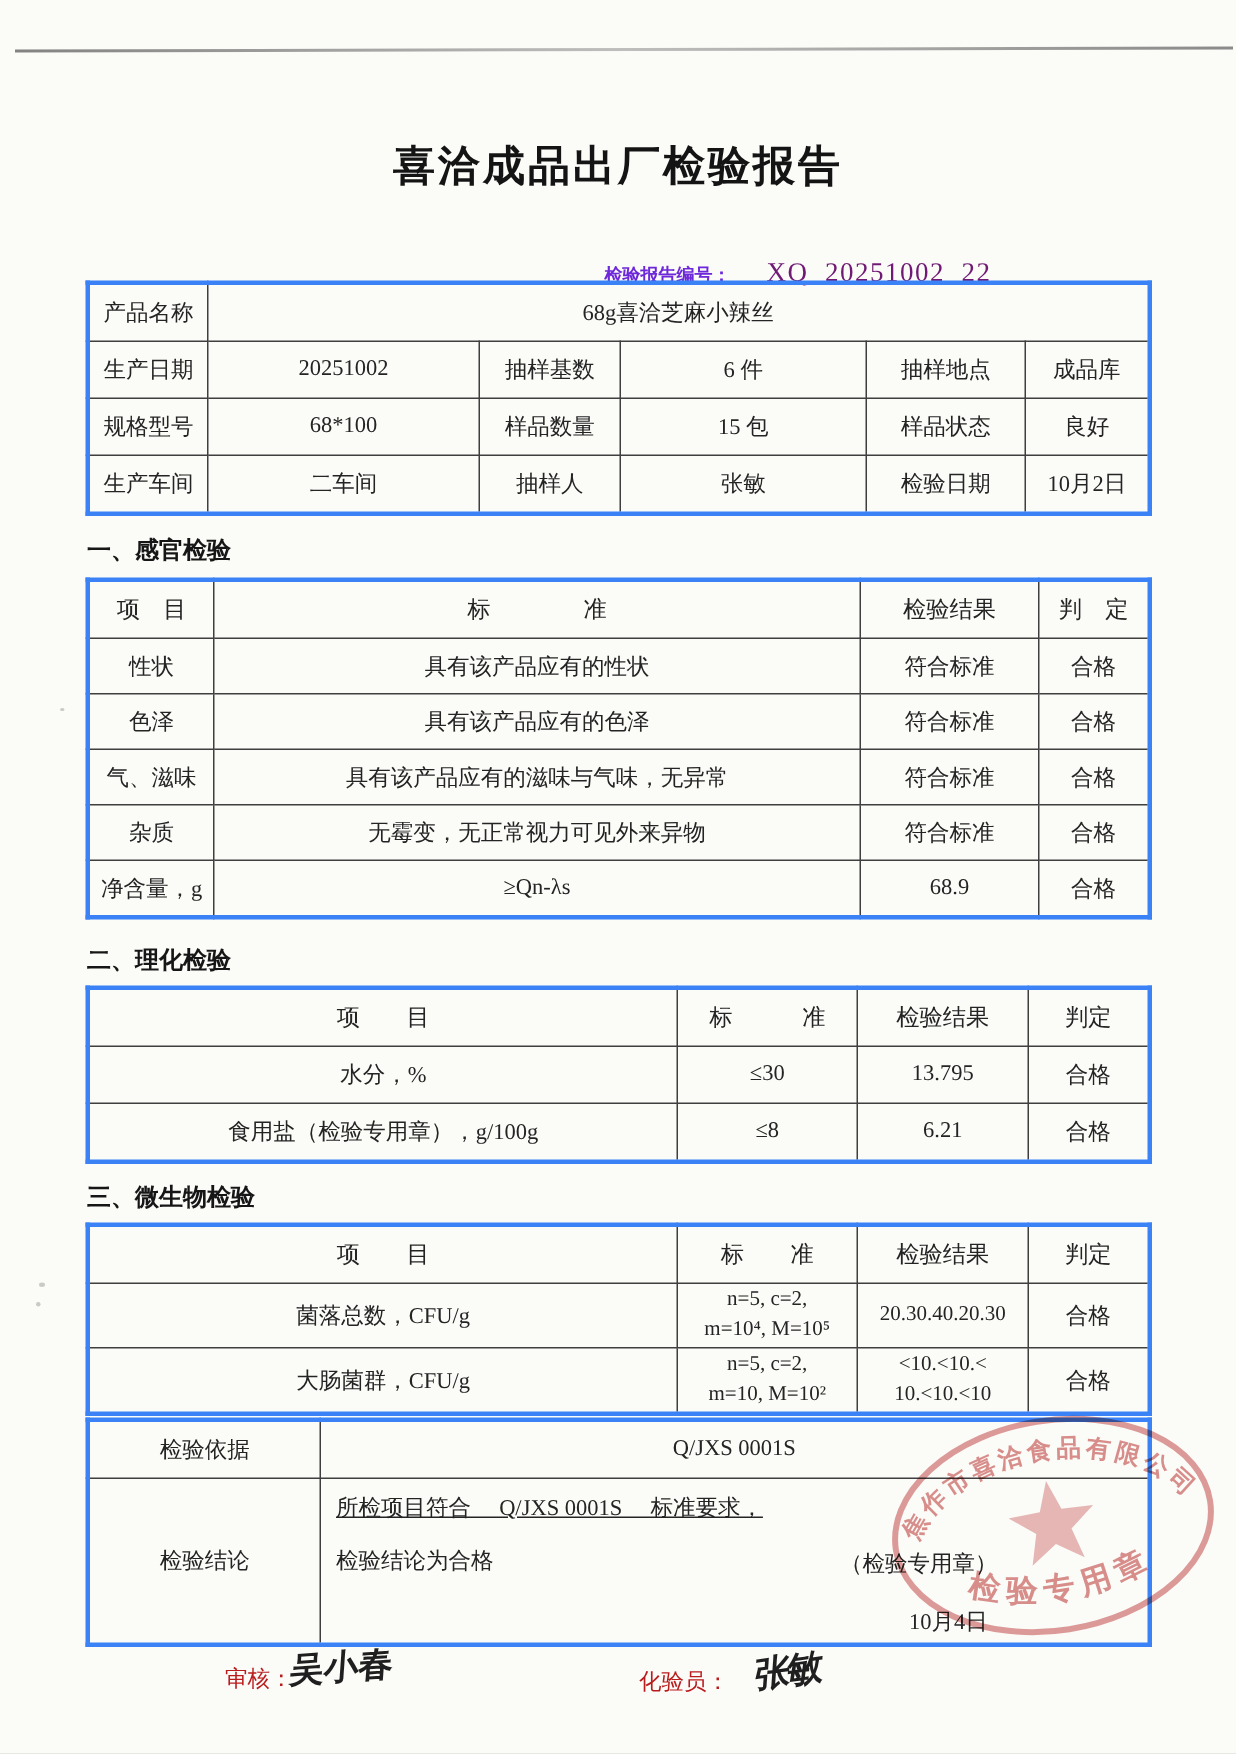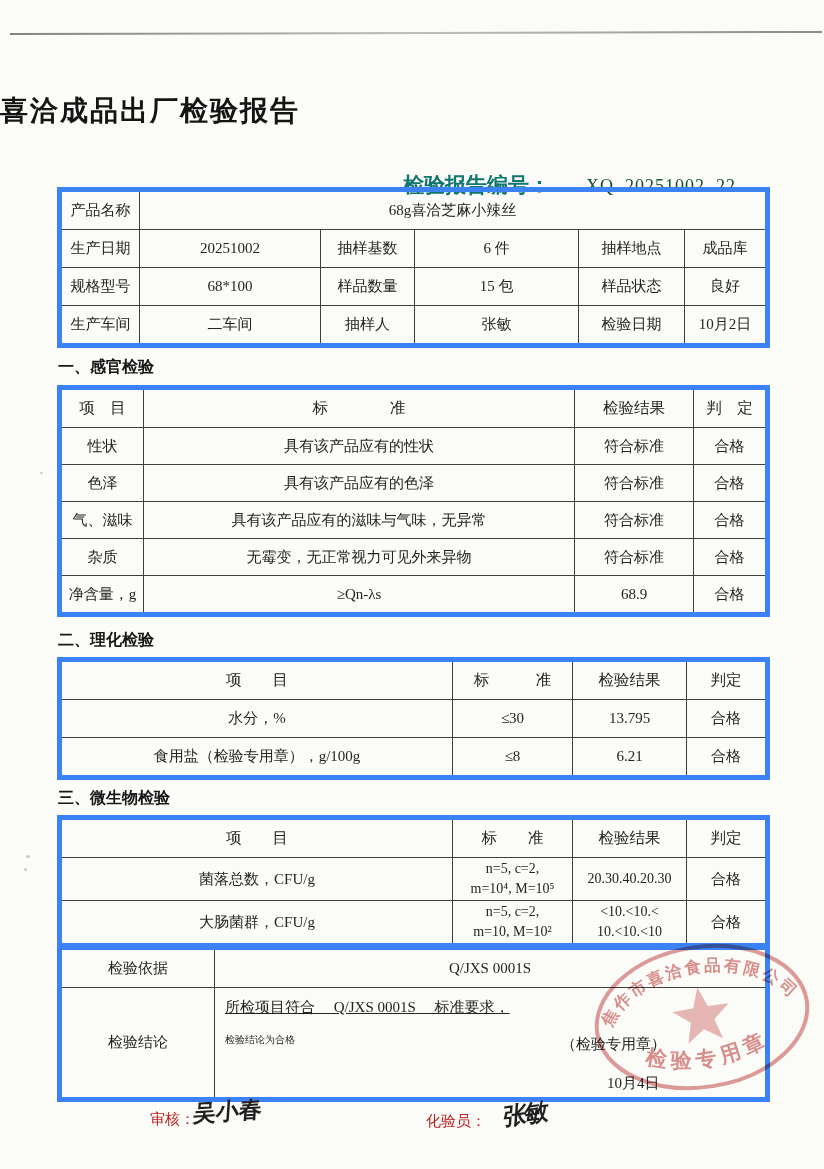--- a/index.html
+++ b/index.html
@@ -9,30 +9,30 @@
     font-family:"Liberation Serif", serif; color:#232323;
   }
   .artifact-line{
     position:absolute; top:32px; left:10px; width:812px; height:1.6px;
     background:linear-gradient(to right, rgba(110,110,110,.85), rgba(140,140,140,.55), rgba(110,110,110,.8));
     transform:rotate(-0.15deg);
   }
   .speck{position:absolute; background:#9a9a9a; border-radius:50%; opacity:.5;}
   .title{
     position:absolute; top:92px; left:0; width:824px; margin:0;
-    text-align:left; font-family:"Liberation Sans", sans-serif;
+    text-align:center; font-family:"Liberation Sans", sans-serif;
     font-size:28px; font-weight:bold; letter-spacing:2px; color:#141414;
   }
   .report-no{position:absolute; top:153px; left:387px; white-space:pre;}
-  .rn-label{font-family:"Liberation Sans", sans-serif; font-weight:bold; font-size:21px; color:#0f766e;}
-  .rn-value{font-size:18px; letter-spacing:1px; margin-left:36px; color:#14532d;}
+  .rn-label{font-family:"Liberation Sans", sans-serif; font-weight:bold; font-size:12px; color:#6d28d9;}
+  .rn-value{font-size:18px; letter-spacing:1px; margin-left:24px; color:#701a75;}
 
   table.tbl{
     position:absolute; left:57px; border-collapse:collapse; table-layout:fixed;
-    border:5px solid #3b82f6;
+    border:3px solid #3b82f6;
   }
   table.tbl td, table.tbl th{
     border:1.5px solid #3f3f3f; font-weight:normal; font-size:15px;
     text-align:center; vertical-align:middle; padding:0 4px; overflow:hidden;
     color:#242424;
   }
   table.tbl th{font-size:15.5px;}
   .left{text-align:left; padding-left:9px;}
   .info-tbl{top:187px; width:708px;}
   .info-tbl td{height:37px;}
@@ -49,21 +49,21 @@
   .ftr{top:945px; width:708px;}
   .ftr td{height:37px;}
   .ftr td.tall{height:109px;}
   .sec-title{
     position:absolute; left:58px; font-family:"Liberation Sans", sans-serif;
     font-weight:bold; font-size:16px; color:#161616;
   }
   .st1{top:357px;text-align:right;} .st2{top:630px;font-family:Liberation Serif, serif;} .st3{top:788px;}
   .concl-cell{position:relative; text-align:left; vertical-align:top;}
   .concl-line1{position:absolute; top:10px; left:10px; font-size:15px; white-space:pre;text-decoration:underline;}
-  .concl-line2{position:absolute; top:45px; left:10px; font-size:10px;}
+  .concl-line2{position:absolute; top:45px; left:10px; font-size:15px;}
   .seal-note{position:absolute; top:47px; left:346px; font-size:15px;}
   .issue-label{position:absolute; top:86px; left:268px; font-size:15px;margin-top:44px;}
   .issue-date{position:absolute; top:86px; left:392px; font-size:15px;}
   .sig-label{position:absolute; font-size:15px; color:#b91c1c;}
   .sig-review-label{top:1110px; left:150px;}
   .sig-tester-label{top:1112px; left:426px;}
   .handwrite{
     position:absolute; font-family:"DejaVu Sans", sans-serif; font-weight:bold;
     color:#1f1f1f; display:inline-block;
   }

